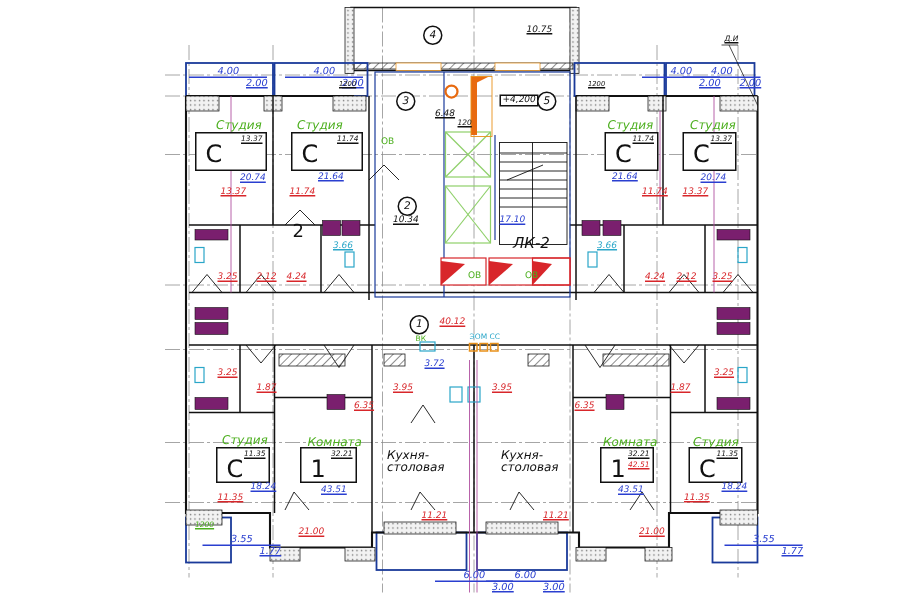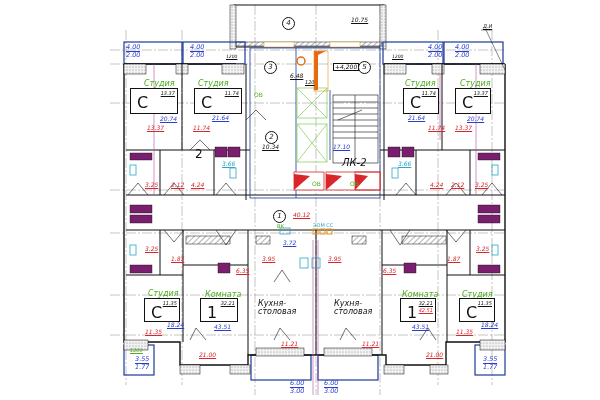--- a/index.html
+++ b/index.html
@@ -7,21 +7,21 @@
   #plan { position:absolute; left:0; top:0; width:600px; height:400px; }
   .lbl { position:absolute; white-space:nowrap; font-family:"DejaVu Sans", sans-serif; font-style:italic; line-height:1; }
   .area-red { color:#d8262a; font-size:6px; text-decoration:underline; }
   .area-blue { color:#2a3fd0; font-size:6px; text-decoration:underline; }
   .area-black { color:#111; font-size:6px; text-decoration:underline; }
   .area-cyan { color:#2aa6c8; font-size:6px; text-decoration:underline; }
   .room-green { color:#4caf1e; font-size:8px; }
   .room-black { color:#111; font-size:8px; text-align:left; }
   .bal { color:#2a3fd0; font-size:6.5px; text-align:center; }
   .bal .top { display:block; }
-  .bal .bot { display:block; border-top:0.5px solid #2a3fd0; }
+  .bal .bot { display:block; text-decoration:underline; border-top:0.5px solid #2a3fd0;padding-left:38px; }
   .tag { position:absolute; border:1px solid #111; background:#fff; box-sizing:border-box; }
   .tag .big { position:absolute; left:6px; top:4px; font-size:16px; font-family:"DejaVu Sans", sans-serif; color:#111; }
   .tag .a1 { position:absolute; right:2px; top:1px; font-size:5px; font-style:italic; text-decoration:underline; font-family:"DejaVu Sans", sans-serif; color:#111; }
   .tag .a2 { position:absolute; right:2px; top:8px; font-size:5px; font-style:italic; text-decoration:underline; font-family:"DejaVu Sans", sans-serif; color:#d8262a; }
   .circle { position:absolute; width:11px; height:11px; border:1px solid #111; border-radius:50%; background:#fff; font-size:7px; text-align:center; line-height:11px; font-family:"DejaVu Sans", sans-serif; font-style:italic; color:#111; }
   .small { font-size:5px; }
   .lk { font-size:10px; color:#111;text-align:right; }
   .ov { color:#4caf1e; font-size:6px; font-style:normal; }
   .cyanlbl { color:#2aa6c8; font-size:5px; font-style:normal; }
 </style>

